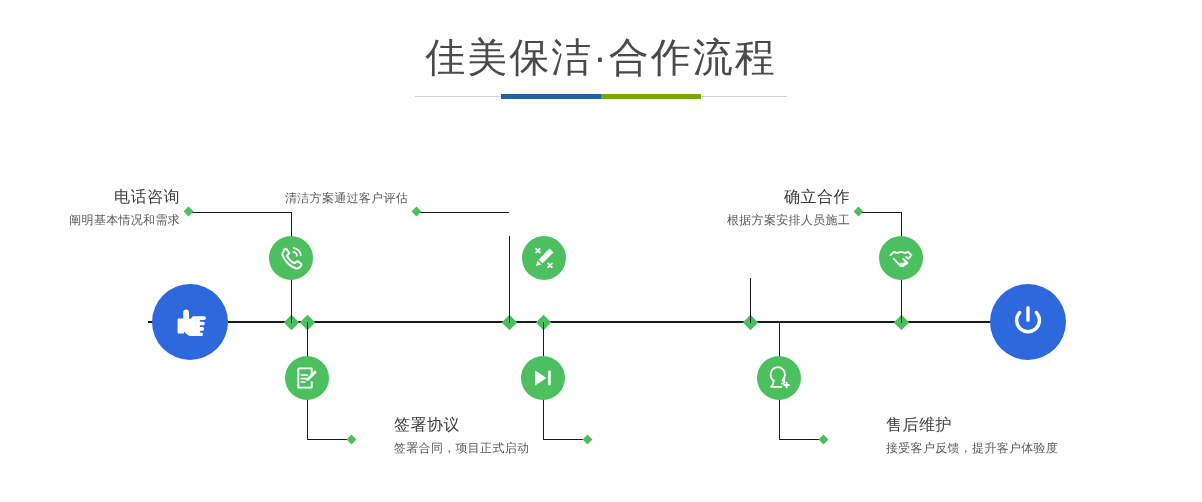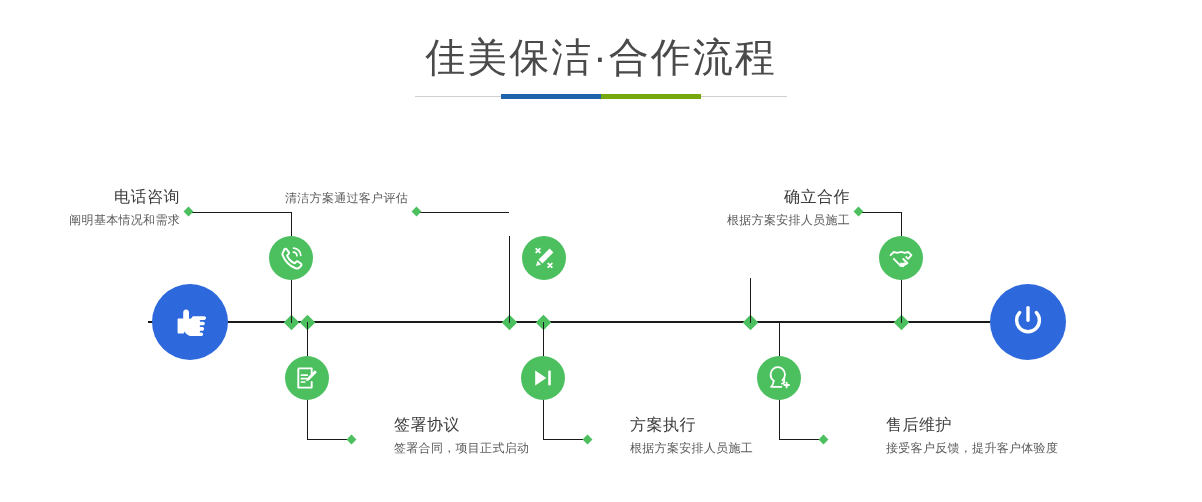--- a/index.html
+++ b/index.html
@@ -267,24 +267,20 @@
     <div class="elbow" style="left:543px; top:279px; width:44px;"></div>
     <div class="bubble" style="left:521px; top:196px;">
       <span>
         <svg width="26" height="26" viewBox="0 0 26 26">
           <path fill="#ffffff" d="M5.2 5.4L16.4 13 5.2 20.6z"></path>
           <rect fill="#ffffff" x="18.2" y="5.4" width="2.6" height="15.2" rx="1.1"></rect>
         </svg>
       </span>
     </div>
     <div class="label-dot" style="left:584px; top:276px;"></div>
-    <div class="label-block align-left" style="left:594px; top:254px; width:260px;">
-      <div class="l-title">方案执行</div>
-      <div class="l-desc">根据方案安排人员施工</div>
-    </div>
 
     <div class="diamond" style="left:745px;"></div>
     <div class="stem" style="left:750px; top:118px; height:45px;"></div>
     <div class="diamond" style="left:896px;"></div>
     <div class="stem" style="left:901px; top:52px; height:111px;"></div>
     <div class="elbow" style="left:861px; top:52px; width:40px;"></div>
     <div class="bubble" style="left:879px; top:76px;">
       <span>
         <svg width="26" height="26" viewBox="0 0 26 26">
           <path fill="none" stroke="#ffffff" stroke-width="1.8" stroke-linecap="round" stroke-linejoin="round" d="M2.6 10.2l3.2-3.2 3.4 0.8 3.8-1 3.8 1 3.4-0.8 3.2 3.2-3.2 3.6-2 -1.8"></path>

